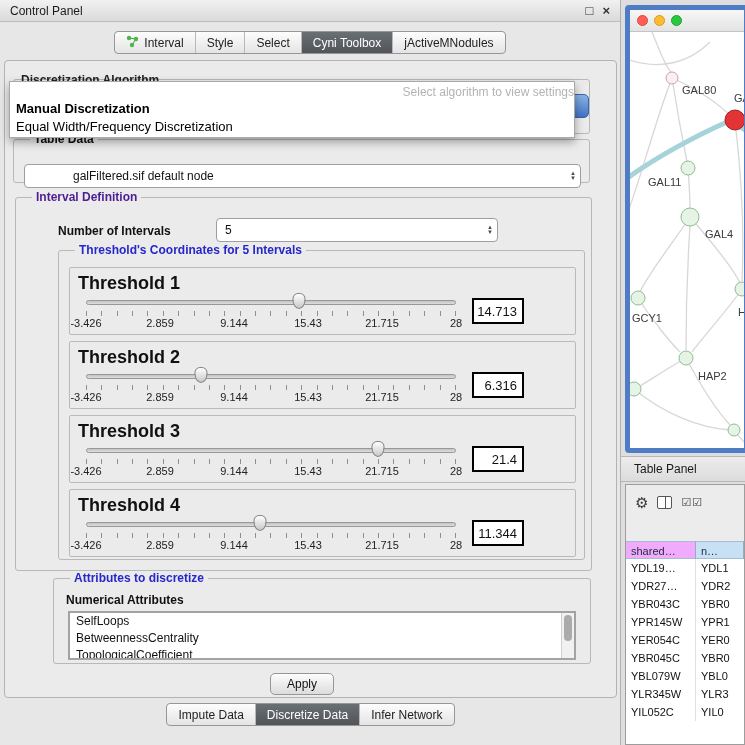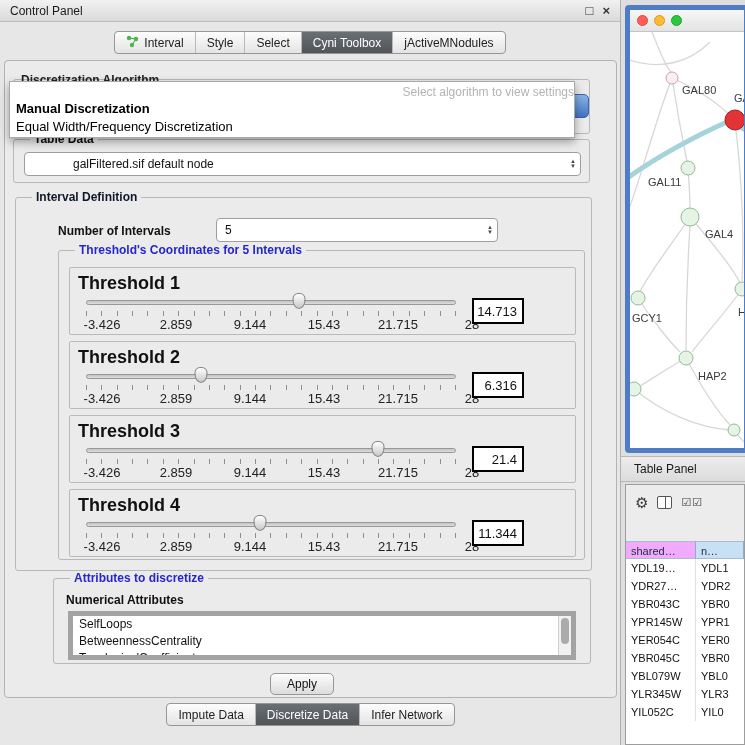--- a/index.html
+++ b/index.html
@@ -21,21 +21,21 @@
     border-right:1px solid #b8b8b8; white-space:nowrap; }
   .seg .tab:last-child { border-right:none; }
   .seg .tab.selected { background:linear-gradient(#6a6f74,#515559); color:#fff; }
 
   .content { position:absolute; left:4px; top:60px; width:613px; height:638px;
     border:1px solid #b3b3b3; border-radius:4px; background:#ebebeb; }
 
   .group { position:absolute; border:1px solid #b8b8b8; border-radius:3px; }
   .gtitle { position:absolute; top:-8px; left:8px; background:#ebebeb; padding:0 4px;
     font-size:12px; font-weight:bold; color:#111; white-space:nowrap;margin-left:8px; }
-  .gtitle.green { color:#0f172a; }
+  .gtitle.green { color:#4c1d95; }
   .gtitle.blue  { color:#2626cc; }
 
   .algo-title { position:absolute; left:16px; top:12px; font-size:12px; font-weight:bold; color:#222; z-index:1; }
   .algo-box { left:8px; top:18px; width:577px; height:55px; }
 
   .combo-cap { position:absolute; left:552px; top:33px; width:32px; height:24px; z-index:40;
     background:linear-gradient(#8ab4e8,#4172c4); border:1px solid #3a64ac; border-radius:5px; }
 
   .dropdown { position:absolute; left:4px; top:20px; width:566px; height:57px; z-index:50;
     background:#fff; border:1px solid #a8a8a8; box-shadow:0 4px 9px rgba(0,0,0,.35); }
@@ -43,46 +43,46 @@
   .dd-opt-bold { position:absolute; left:6px; top:19px; font-size:13px; font-weight:bold; color:#000; }
   .dd-opt { position:absolute; left:6px; top:37px; font-size:13px; color:#000; }
 
   .combo { position:absolute; height:24px; background:#fff; border:1px solid #9e9e9e; border-radius:4px;
     display:flex; align-items:center; font-size:12px; color:#111; padding-left:8px; }
   .stepper { margin-left:auto; display:flex; flex-direction:column; justify-content:center;
     padding-right:4px; gap:0; }
   .stepper i { font-style:normal; font-size:6px; line-height:5px; color:#4a4a4a; text-align:center; }
 
   .tdata-box { left:8px; top:78px; width:577px; height:44px; }
-  .tdata-combo { left:10px; top:12px; width:557px;padding-left:48px; }
+  .tdata-combo { left:10px; top:24px; width:557px;padding-left:48px; }
 
   .interval-box { left:10px; top:136px; width:577px; height:374px; }
   .niv-label { position:absolute; left:42px; top:26px; font-size:12px; font-weight:bold; color:#111; }
   .niv-combo { left:200px; top:20px; width:282px; }
 
   .thr-group { left:42px; top:52px; width:527px; height:310px; }
   .t-box { position:absolute; left:10px; width:507px; height:68px; border:1px solid #bababa; border-radius:2px; }
   .t-label { position:absolute; left:8px; top:5px; font-size:18px; font-weight:bold; color:#111; }
   .slider { position:absolute; left:16px; top:24px; width:370px; height:40px; }
   .track { position:absolute; left:0; top:8px; width:100%; height:5px;
     background:linear-gradient(#c2c2c2,#dedede); border:1px solid #989898; border-radius:3px; }
   .thumb { position:absolute; top:1px; width:13px; height:16px; transform:translateX(-50%);
     background:linear-gradient(#ffffff,#c8c8c8); border:1px solid #858585;
     border-radius:6px 6px 7px 7px / 6px 6px 10px 10px; }
   .ticks { position:absolute; left:0; top:19px; width:100%; height:5px;
     background:repeating-linear-gradient(90deg,#8f8f8f 0,#8f8f8f 1px,transparent 1px,transparent 15.37px); }
   .tick-labels { position:absolute; left:0; top:25px; width:100%; height:12px; }
-  .tick-labels span { position:absolute; transform:translateX(-50%); font-size:13px; color:#222; white-space:nowrap;margin-left:16px; }
+  .tick-labels span { position:absolute; transform:translateX(-50%); font-size:11px; color:#222; white-space:nowrap; }
   .t-value { position:absolute; left:402px; top:30px; width:52px; height:26px; background:#fff;
     border:2px solid #000000; font-size:13px; color:#111; text-align:right; line-height:24px; padding-right:5px; }
 
   .attr-box { left:48px; top:517px; width:538px; height:86px; }
   .attr-label { position:absolute; left:12px; top:14px; font-size:12px; font-weight:bold; color:#111; }
   .attr-list { position:absolute; left:14px; top:32px; width:508px; height:49px; background:#fff;
-    border:5px solid #a3a3a3; overflow:hidden; }
+    border:2px solid #a3a3a3; overflow:hidden; }
   .attr-list .item { font-size:12px; color:#111; line-height:17px; padding-left:6px; white-space:nowrap; }
   .vscroll { position:absolute; right:0; top:0; width:13px; height:100%;
     background:#f1f1f1; border-left:1px solid #cfcfcf; }
   .vscroll .vthumb { position:absolute; left:2px; top:2px; width:8px; height:26px; background:#ababab; border-radius:4px; }
 
   .apply-btn { position:absolute; left:265px; top:612px; width:64px; height:22px;
     background:linear-gradient(#fdfdfd,#dcdcdc); border:1px solid #979797; border-radius:5px;
     font-size:12px; color:#111; text-align:center; line-height:20px; }
 
   .tabbar-bottom { position:absolute; left:0; top:703px; width:621px; display:flex; justify-content:center; }

